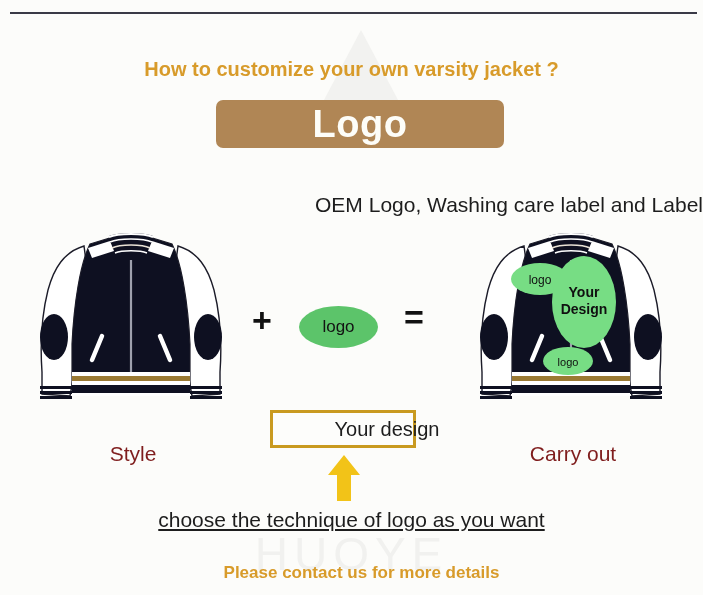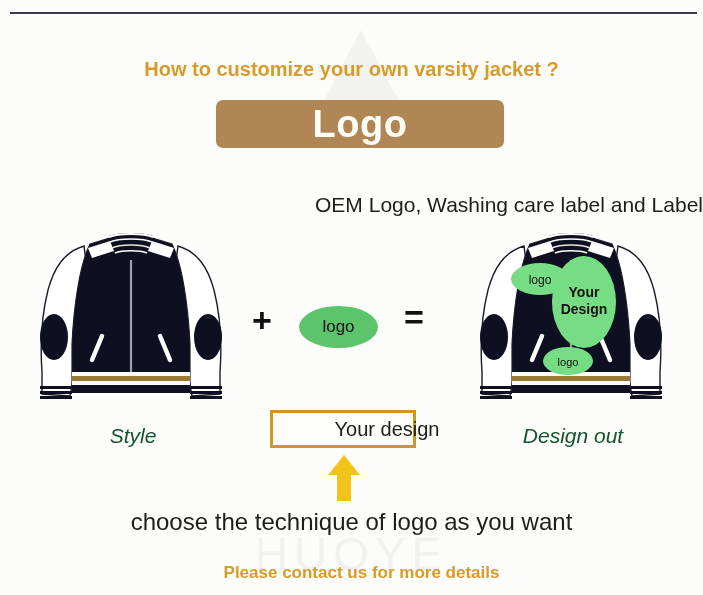--- a/index.html
+++ b/index.html
@@ -137,26 +137,25 @@
     width: 100%;
     line-height: 42px;
     text-align: center;
     font-size: 17px;
     color: #131313;
   }
 
   
   .caption {
     position: absolute;
-    top: 424px;
+    top: 442px;
     font-size: 21px;
-    color: #14532d;
-    text-align: center;
-    z-index: 3;
-    font-style: italic;
+    color: #7f1d1d;
+    text-align: center;
+    z-index: 3;
   }
   .caption.style     { left: 58px;  width: 150px; }
   .caption.carry-out { left: 498px; width: 150px; }
 
   .design-box {
     position: absolute;
     left: 270px;
     top: 410px;
     width: 146px;
     height: 38px;
@@ -186,23 +185,24 @@
   }
   .arrow-up svg { display: block; }
 
   
   .tech-line {
     position: absolute;
     left: 0;
     top: 508px;
     width: 703px;
     text-align: center;
-    font-size: 24px;
+    font-size: 21px;
     color: #1d1d1d;
     z-index: 3;
+    text-decoration: underline;
   }
   .contact-line {
     position: absolute;
     left: 0;
     top: 563px;
     width: 627px;
     text-align: center;
     font-size: 17px;
     font-weight: bold;
     color: #d89b2a;
@@ -317,21 +317,21 @@
       <text x="110" y="142" text-anchor="middle" font-family="Liberation Sans, sans-serif" font-size="11" fill="#101010">logo</text>
     </svg>
   </div>
 
   <div class="caption style">Style</div>
 
   <div class="design-box">
     <span>Your design</span>
   </div>
 
-  <div class="caption carry-out">Design out</div>
+  <div class="caption carry-out">Carry out</div>
 
   <div class="arrow-up">
     <svg viewBox="0 0 36 46" width="36" height="46" xmlns="http://www.w3.org/2000/svg">
       <path d="M18 0 L34 20 L25 20 L25 46 L11 46 L11 20 L2 20 Z" fill="#f2c318"></path>
     </svg>
   </div>
 
   <div class="tech-line">choose the technique of logo as you want</div>
   <div class="contact-line">Please contact us for more details</div>
 

